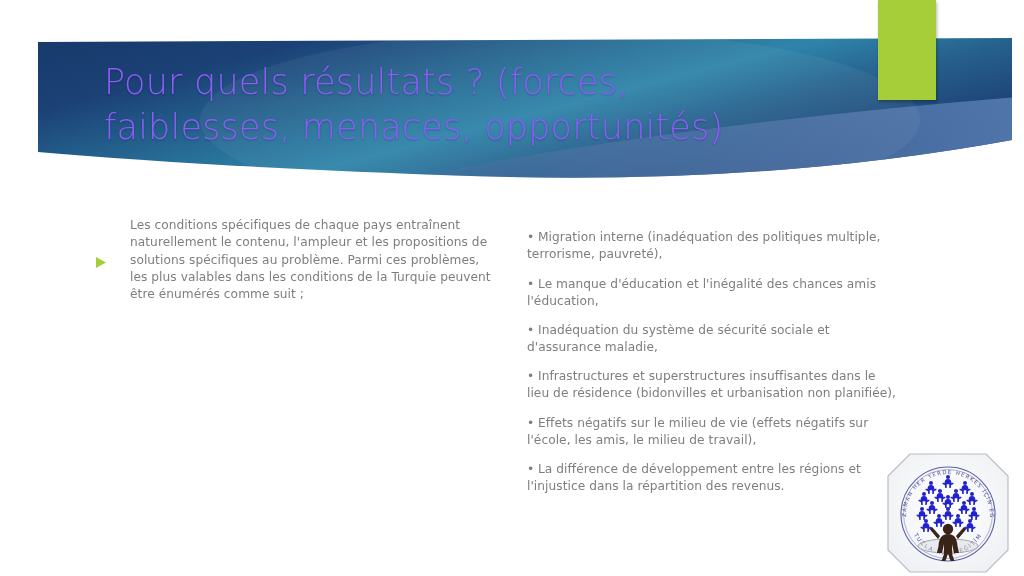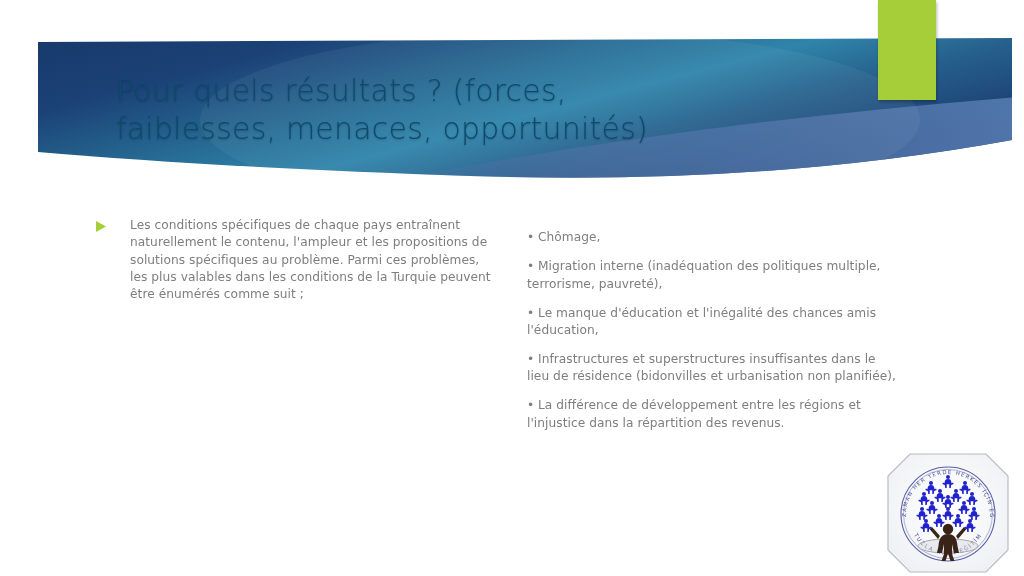--- a/index.html
+++ b/index.html
@@ -35,26 +35,26 @@
   #header-banner svg { display: block; }
 
   #title-block {
     position: absolute;
     left: 104px;
     top: 60px;
     width: 780px;
     z-index: 5;
   }
   #title-text {
-    margin: 12px;
+    margin: 0;
     font-family: "DejaVu Sans", sans-serif;
     font-weight: 300;
-    font-size: 30px;
+    font-size: 35px;
     line-height: 1.28;
-    color: #0c4a6e;
+    color: #8b5cf6;
     letter-spacing: 0.2px;
     text-shadow: 0 1px 2px rgba(0,0,0,0.22);
     white-space: pre-line;
   }
 
   
   #green-accent-bar {
     position: absolute;
     left: 878px;
     top: 0px;
@@ -75,21 +75,21 @@
   }
 
   #left-column {
     position: absolute;
     left: 96px;
     top: 12px;
     width: 400px;
   }
   .left-bullet-row {
     display: flex;
-    align-items: flex-start;
+    align-items: center;
   }
   .tri-bullet {
     flex: 0 0 auto;
     width: 10px;
     height: 11px;
     margin-top: 4px;
     margin-right: 24px;
   }
   .tri-bullet svg { display: block; }
   .left-bullet-text {
@@ -188,30 +188,33 @@
           <svg width="10" height="11" viewBox="0 0 10 11" xmlns="http://www.w3.org/2000/svg">
             <polygon points="0,0 10,5.5 0,11" fill="#A5CE39"></polygon>
           </svg>
         </span>
         <span class="left-bullet-text">Les conditions spécifiques de chaque pays entraînent naturellement le contenu, l'ampleur et les propositions de solutions spécifiques au problème. Parmi ces problèmes, les plus valables dans les conditions de la Turquie peuvent être énumérés comme suit ;</span>
       </div>
     </div>
 
     <div id="right-column">
       <p class="right-bullet">
-        <span class="rb-dot">•</span><span>Chômage,</span>
-      </p>
-      <p class="right-bullet">
         <span class="rb-dot">•</span><span>Migration interne (inadéquation des politiques multiple, terrorisme, pauvreté),</span>
       </p>
       <p class="right-bullet">
         <span class="rb-dot">•</span><span>Le manque d'éducation et l'inégalité des chances amis l'éducation,</span>
       </p>
       <p class="right-bullet">
+        <span class="rb-dot">•</span><span>Inadéquation du système de sécurité sociale et d'assurance maladie,</span>
+      </p>
+      <p class="right-bullet">
         <span class="rb-dot">•</span><span>Infrastructures et superstructures insuffisantes dans le lieu de résidence (bidonvilles et urbanisation non planifiée),</span>
+      </p>
+      <p class="right-bullet">
+        <span class="rb-dot">•</span><span>Effets négatifs sur le milieu de vie (effets négatifs sur l'école, les amis, le milieu de travail),</span>
       </p>
       <p class="right-bullet">
         <span class="rb-dot">•</span><span>La différence de développement entre les régions et l'injustice dans la répartition des revenus.</span>
       </p>
     </div>
 
   </div>
 
   <div id="logo-badge">
     <svg width="128" height="126" viewBox="0 0 128 126" xmlns="http://www.w3.org/2000/svg">

